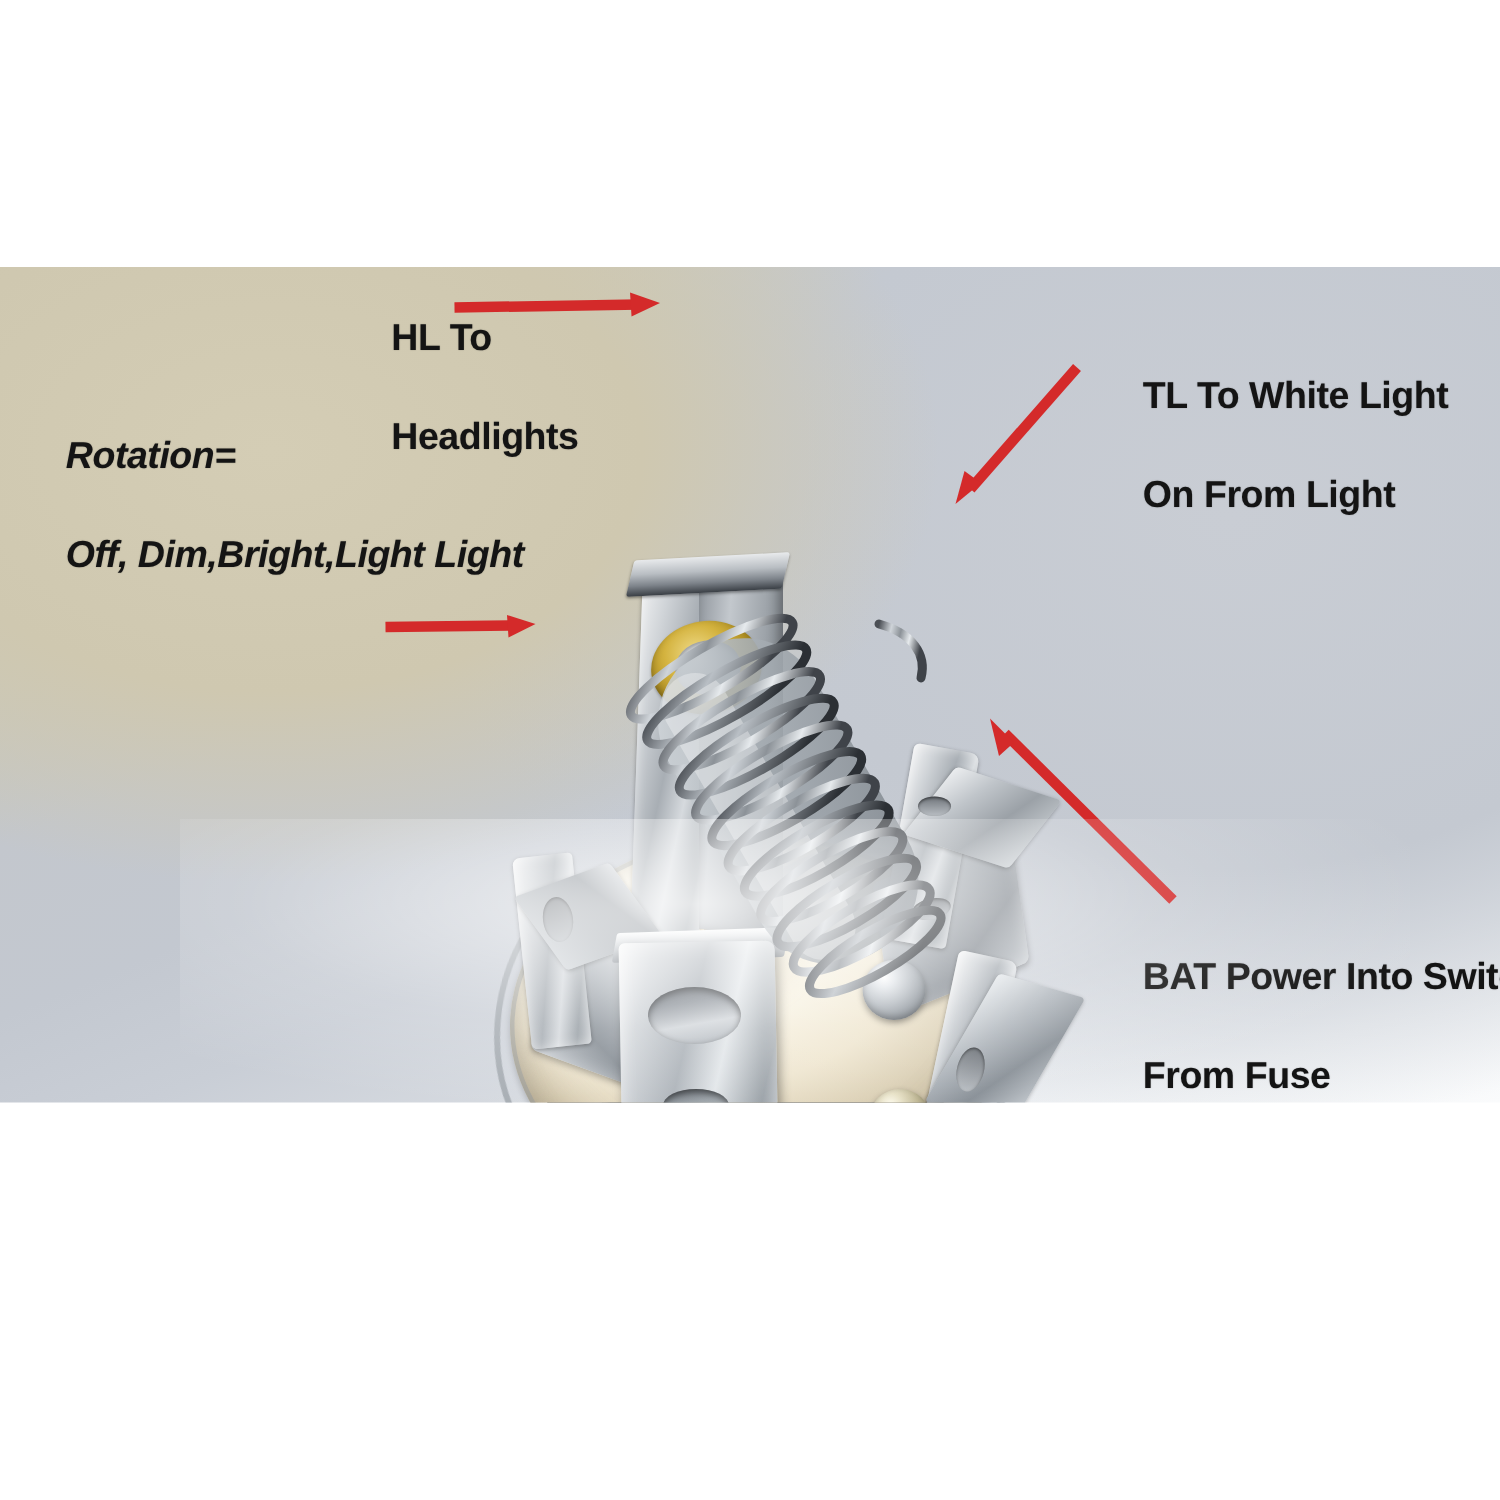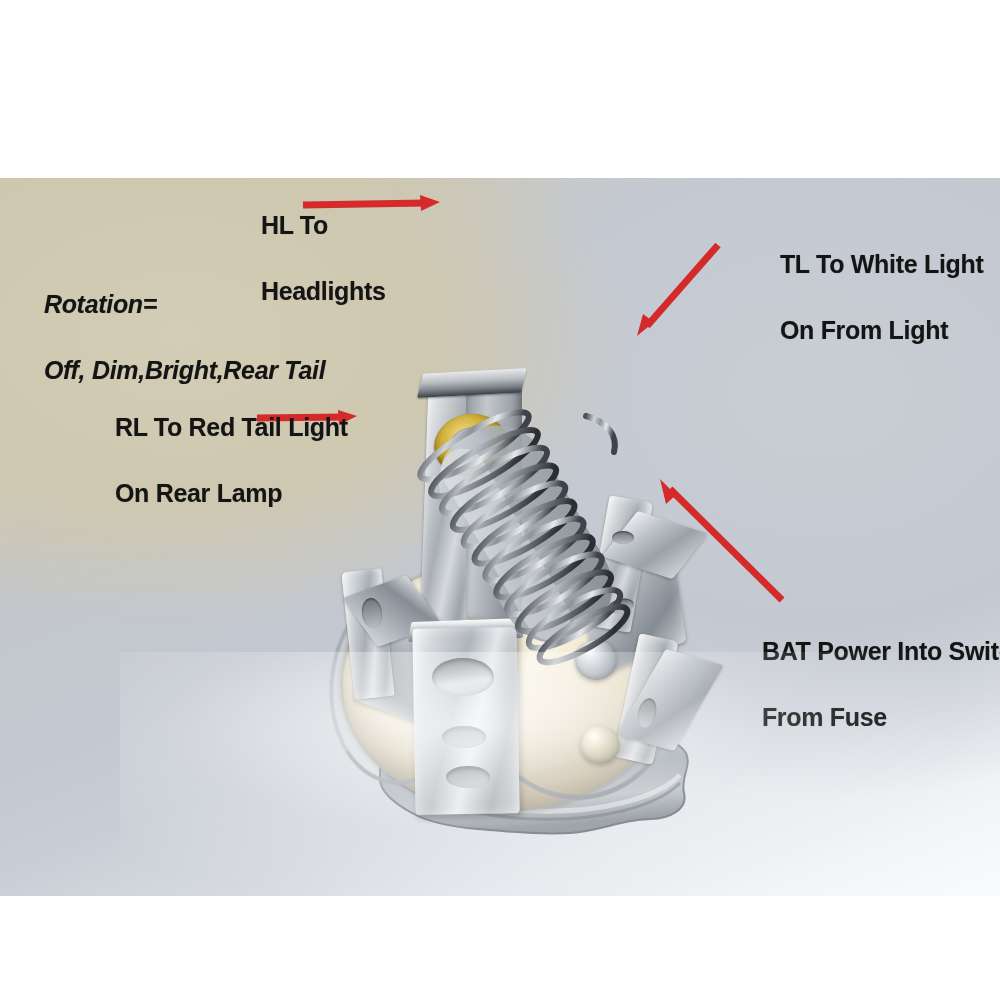--- a/index.html
+++ b/index.html
@@ -13,21 +13,21 @@
   #stage {
     position: relative;
     width: 1000px;
     height: 1000px;
     background: #ffffff;
   }
   
   #photo {
     position: absolute;
     left: 0; top: 178px;
-    width: 1000px; height: 718px;
+    width: 1000px; height: 557px;
     overflow: hidden;
     background:
       radial-gradient(ellipse 620px 400px at 18% 22%, #d4cdb5 0%, #cfc8b0 40%, rgba(207,200,176,0) 72%),
       radial-gradient(ellipse 700px 520px at 82% 30%, #c9cdd4 0%, #c4c9d1 45%, rgba(196,201,209,0) 78%),
       linear-gradient(158deg,
         #cdc6ae 0%,
         #cdc7b2 16%,
         #c8c8bd 28%,
         #c3c7cd 40%,
         #c3c8d0 52%,
@@ -460,32 +460,28 @@
       </g>
     </svg>
 
     <div class="label" id="lbl-hl" style="top:-2px; left:221px;">
       <span>HL To</span><br>
       <span>Headlights</span>
     </div>
 
     <div class="label" id="lbl-rotation" style="top:77px; left:4px;">
       <span>Rotation=</span><br>
-      <span>Off, Dim,Bright,Rear Tail</span>
+      <span>Off, Dim,Bright,Light Light</span>
     </div>
 
-    <div class="label" id="lbl-tl" style="top:37px; left:740px;">
+    <div class="label" id="lbl-tl" style="top:37px; left:722px;">
       <span>TL To White Light</span><br>
       <span>On From Light</span>
     </div>
 
-    <div class="label" id="lbl-rl" style="top:200px; left:75px;">
-      <span>RL To Red Tail Light</span><br>
-      <span>On Rear Lamp</span>
-    </div>
 
     <div class="label" id="lbl-bat" style="top:424px; left:722px;">
       <span>BAT Power Into Switch</span><br>
       <span>From Fuse</span>
     </div>
 
   </div>
 </div>
 
 </body></html>

